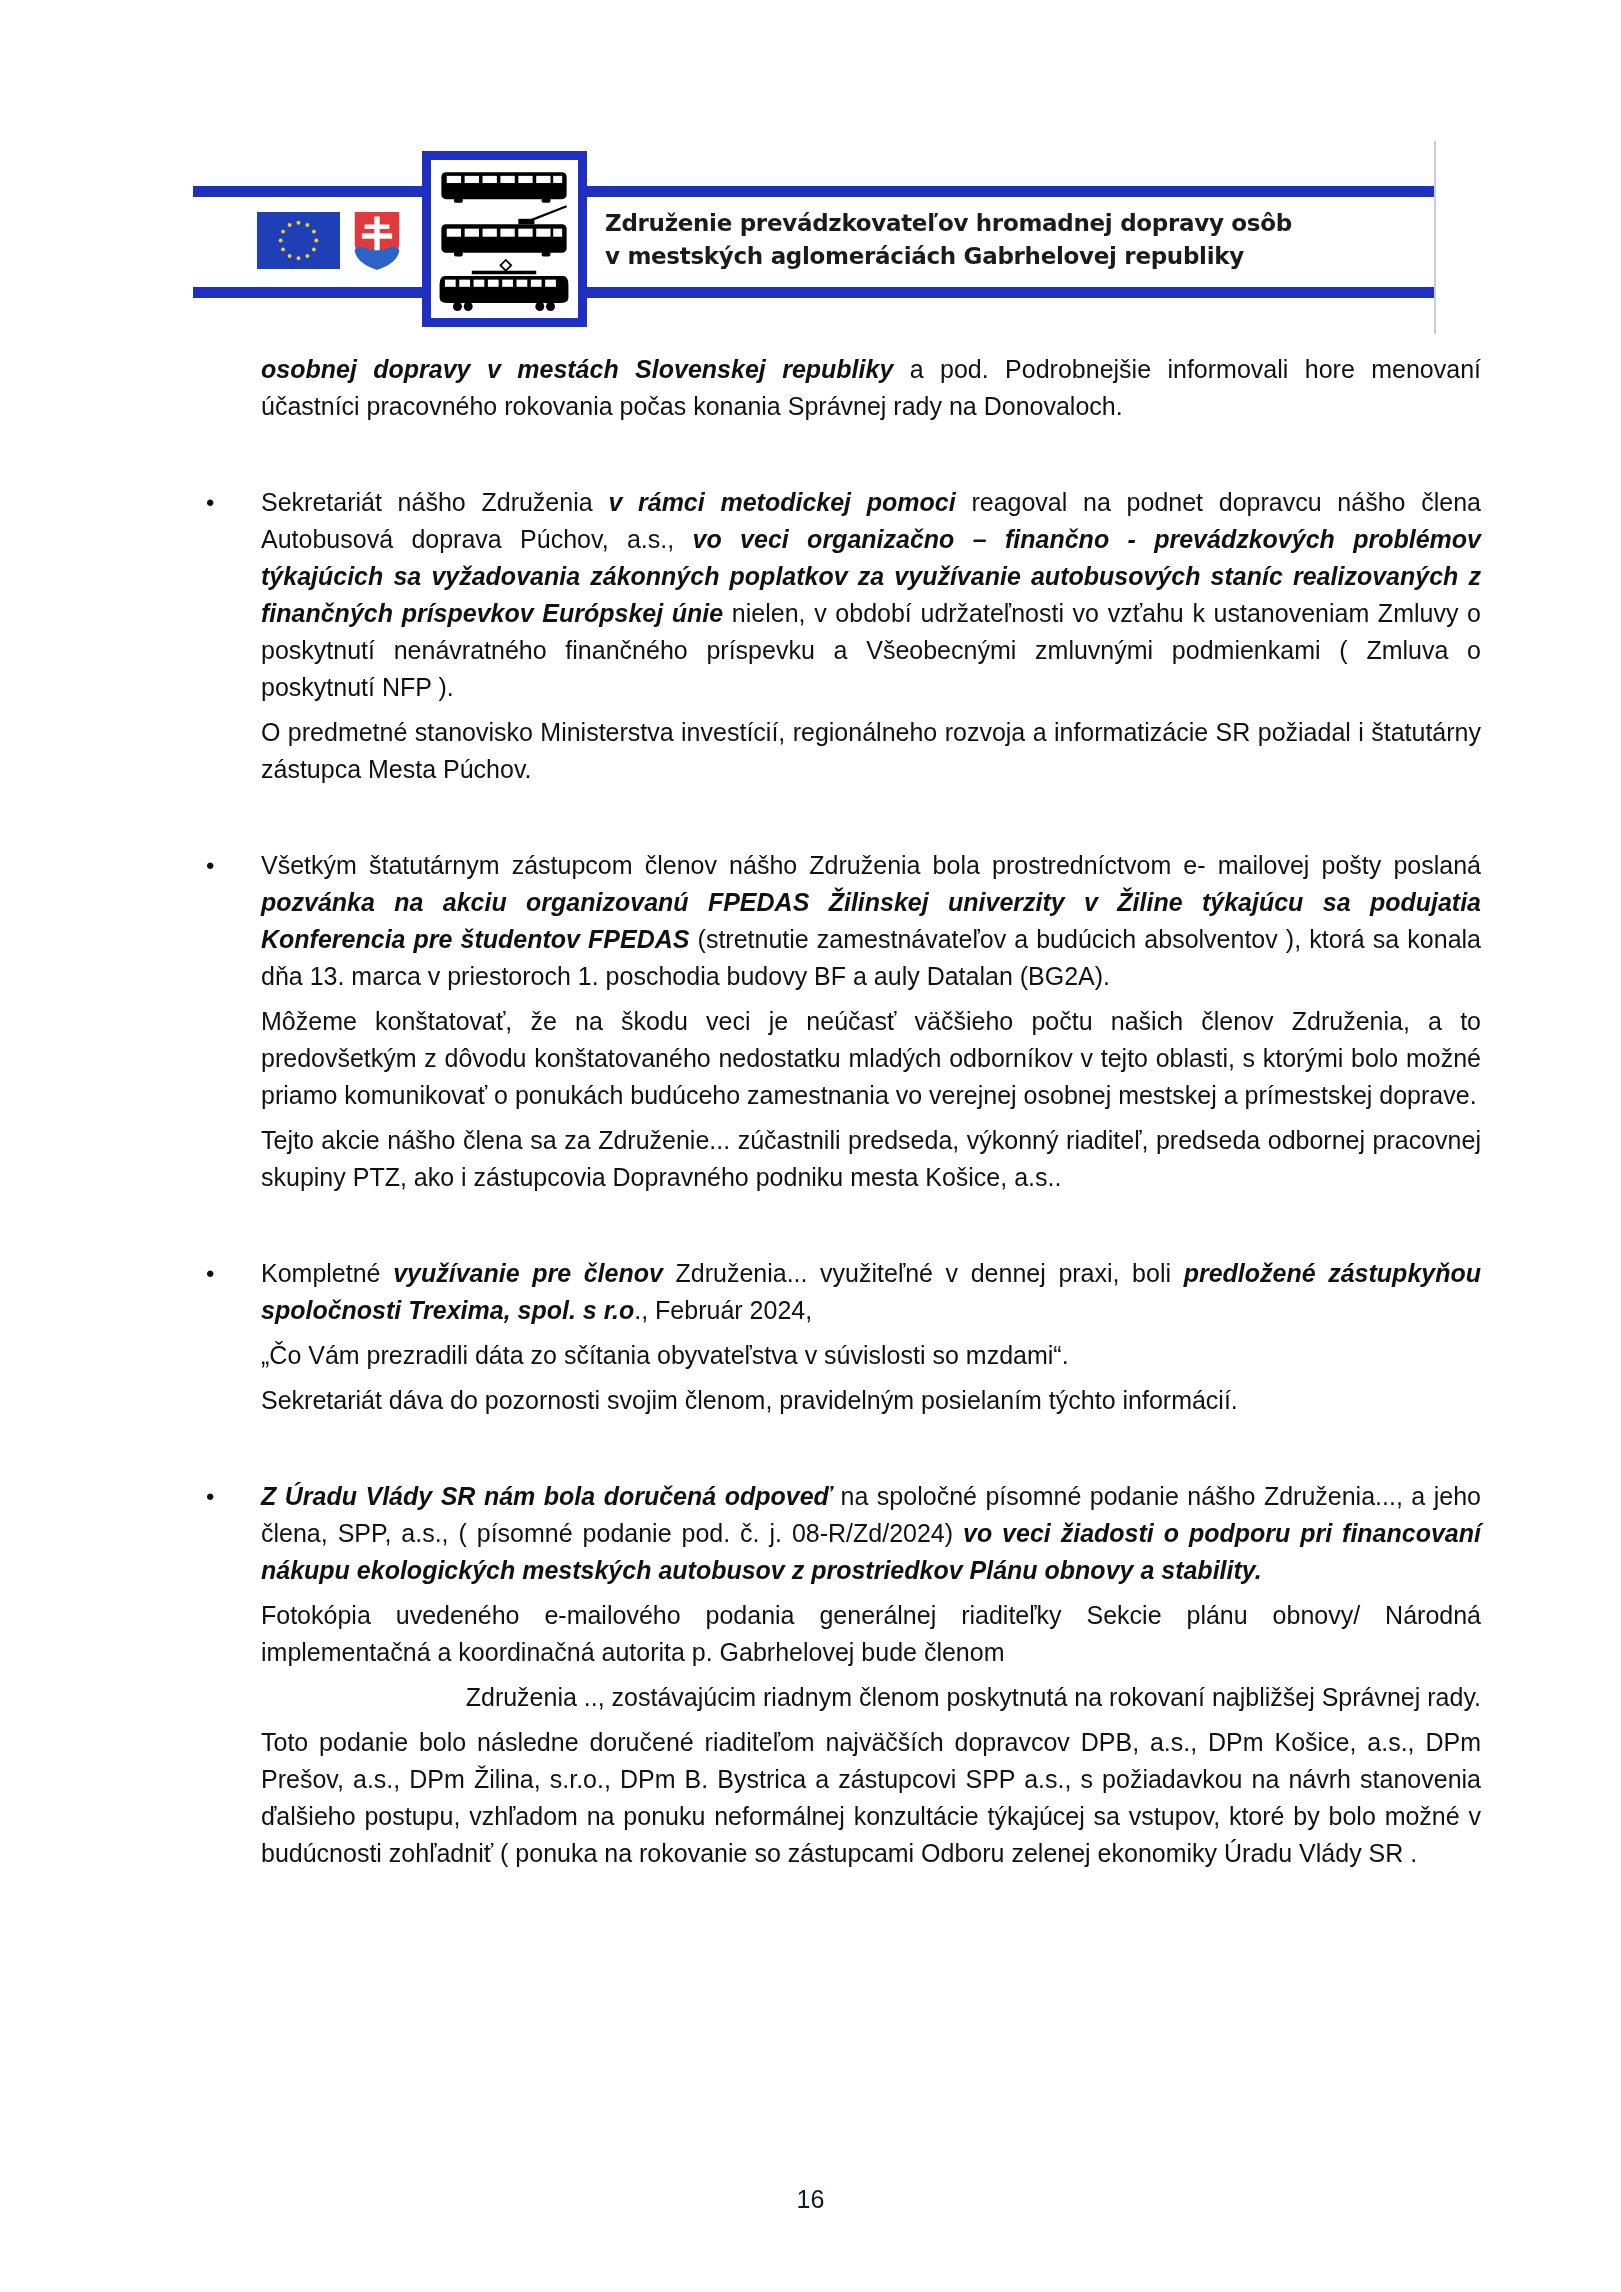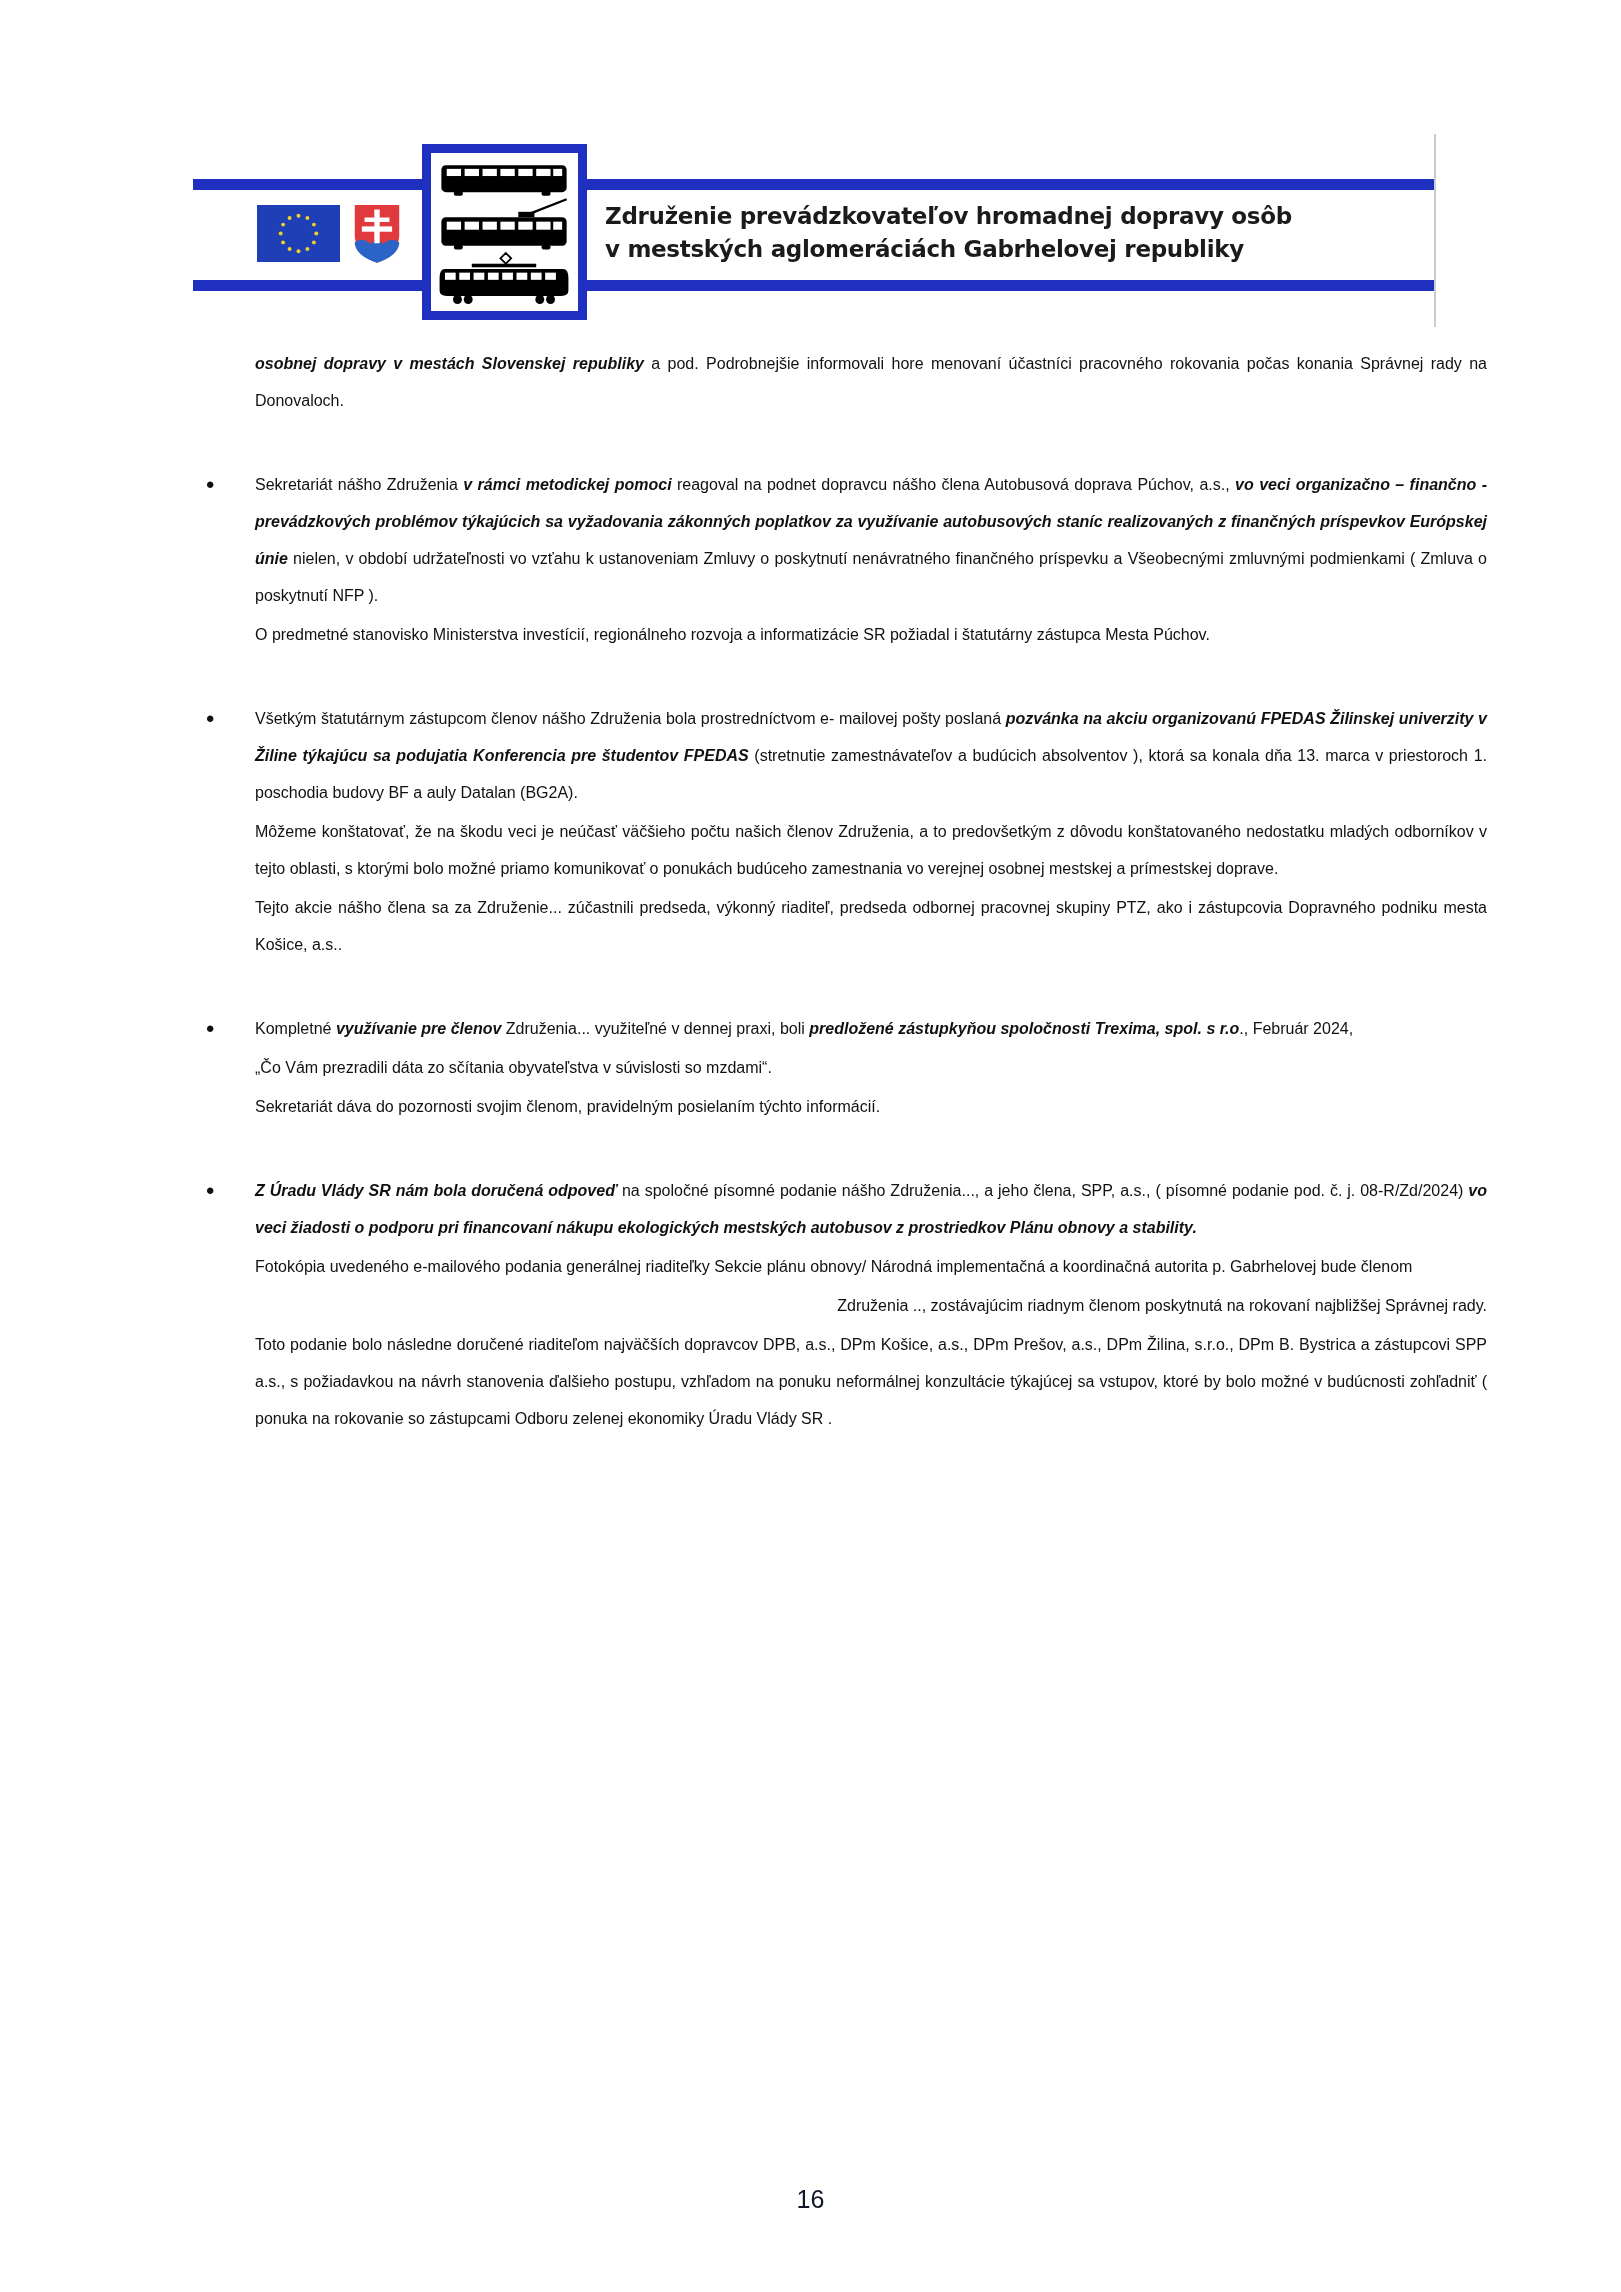--- a/index.html
+++ b/index.html
@@ -1,21 +1,21 @@
 <!DOCTYPE html>
 <html style="font-size:14.3px"><head>
 <meta charset="utf-8">
 <style>
   html, body { margin: 0; padding: 0; background: #ffffff; }
   body {
     width: 1621px; height: 2293px; position: relative; overflow: hidden;
     font-family: "Liberation Sans", sans-serif; color: #111111;
   }
   
-  .header { position: absolute; left: 0; top: 1px; width: 1390px; height: 340px; }
+  .header { position: absolute; left: 0; top: 8px; width: 1390px; height: 340px; }
   .hbar { position: absolute; left: 193px; width: 1241px; height: 10.7px; background: #1f2fbf; }
   .hbar.top { top: 178px; }
   .hbar.bottom { top: 279px; }
   .vline { position: absolute; left: 1434px; top: 133px; width: 1.8px; height: 193px; background: #c9ccd6; }
   .eu-flag { position: absolute; left: 257px; top: 204px; width: 83px; height: 57px; background: #1f3fb6; }
   .eu-flag svg { width: 100%; height: 100%; display: block; }
   .sk-shield { position: absolute; left: 353px; top: 202px; width: 48px; height: 61px; }
   .sk-shield svg { width: 100%; height: 100%; display: block; }
   .vehicle-box {
     position: absolute; left: 422px; top: 143px; width: 165px; height: 176px;
@@ -23,21 +23,21 @@
   }
   .vehicle-box svg { position: absolute; left: 5.4px; top: 5.4px; width: 136px; height: 147px; }
   .header-title {
     position: absolute; left: 605px; top: 199px; width: 806px;
     font-family: "DejaVu Sans", sans-serif; font-weight: bold; font-size: 23px;
     line-height: 33px; color: #1b1b1b; letter-spacing: -0.3px;
   }
   
   .content { position: absolute; left: 253px; top: 343px; width: 1236px; }
   p {
-    margin: 2px; font-size: 16px; line-height: 37px; text-align: justify;
+    margin: 8px; font-size: 25px; line-height: 37px; text-align: justify;
   }
   .block { position: relative; }
   .bullet {
     position: absolute; left: -47px; top: 0; width: 18px; font-size: 24px; line-height: 37px;
   }
   .gap2 { height: 43px; }
   b i, i b, .bi { font-weight: bold; font-style: italic; }
   .page-number {
     position: absolute; left: 0; width: 1621px; top: 2185px; text-align: center;
     font-size: 25px; color: #0f172a;

